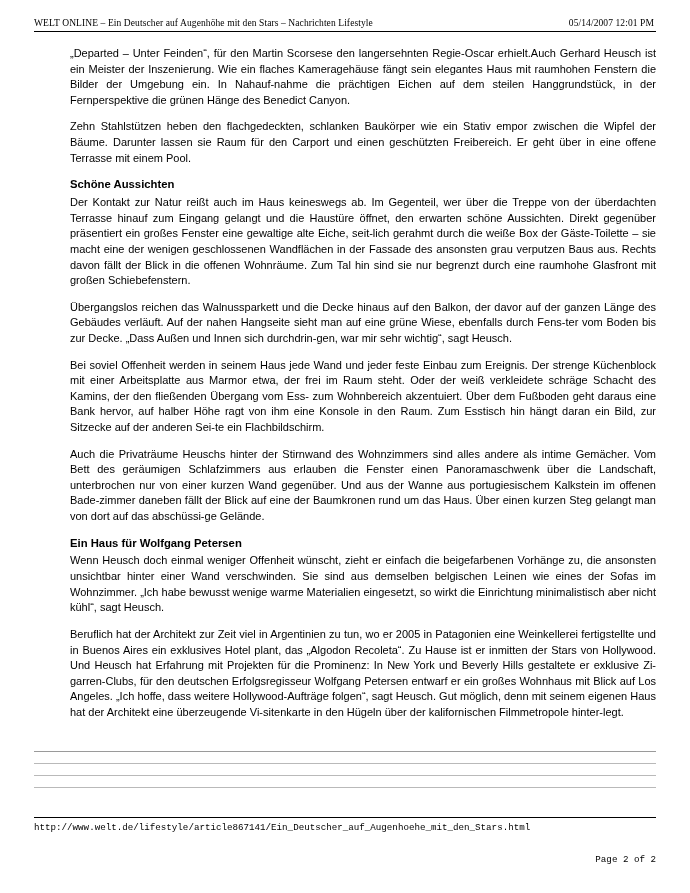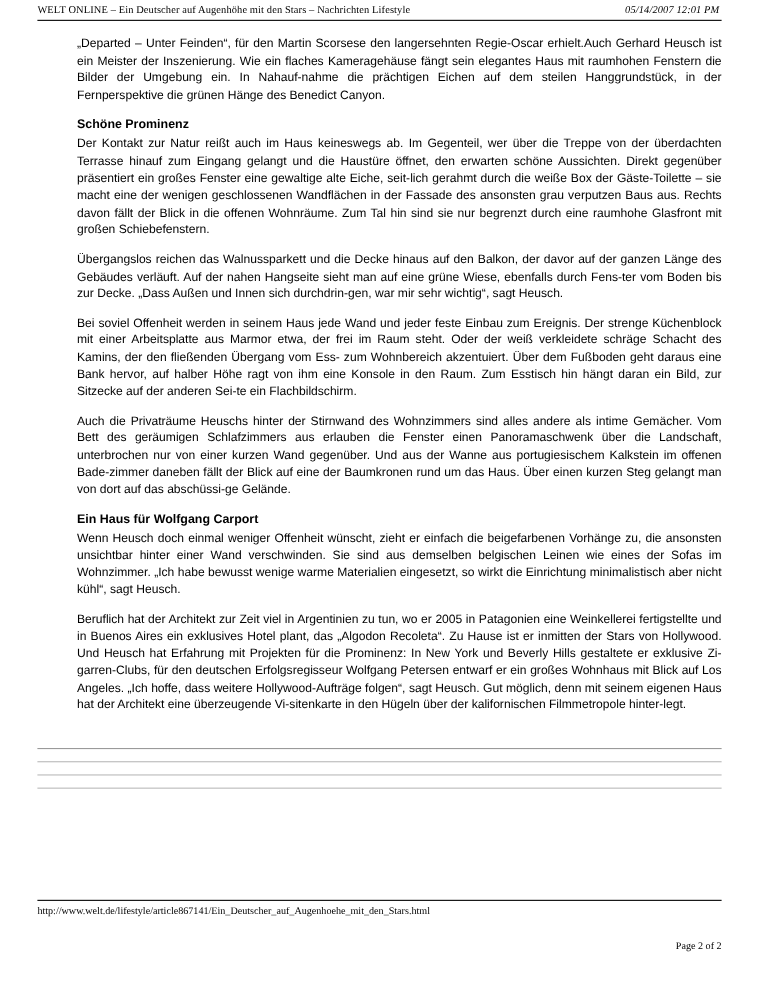--- a/index.html
+++ b/index.html
@@ -22,33 +22,32 @@
     box-sizing: border-box;
     padding: 0 34px;
   }
   
   .page-header {
     display: flex;
     justify-content: space-between;
     align-items: flex-end;
     font-family: "Liberation Serif", serif;
     font-size: 9.5px;
-    padding-top: 5px;
+    padding-top: 18px;
     padding-bottom: 3px;
     border-bottom: 1px solid #000;
     letter-spacing: 0.01em;
   }
   .page-header .hdr-title {
     white-space: nowrap;
     overflow: hidden;
   }
   .page-header .hdr-date {
     white-space: nowrap;
     padding-right: 2px;
-    font-style: italic;
   }
   
   .article {
     padding-top: 14px;
     font-size: 11.2px;
     line-height: 1.42;
     text-align: justify;
     margin-left: 36px;
   }
   .article p {
@@ -81,21 +80,21 @@
   }
   
   .page-footer {
     position: absolute;
     left: 34px;
     right: 34px;
     bottom: 28px;
     display: flex;
     justify-content: space-between;
     align-items: flex-start;
-    font-family: Liberation Serif, serif;
+    font-family: Liberation Mono, monospace;
     font-size: 9.2px;
     border-top: 1px solid #000;
     padding-top: 4px;
   }
   .page-footer .url {
     color: #000;
     text-decoration: none;
     white-space: nowrap;
   }
   .page-footer .pageno {
@@ -108,26 +107,27 @@
 
 <div class="page">
 
   <div class="page-header">
     <div class="hdr-title">WELT ONLINE – Ein Deutscher auf Augenhöhe mit den Stars – Nachrichten Lifestyle</div>
     <div class="hdr-date">05/14/2007 12:01 PM</div>
   </div>
 
   <div class="article">
     <p>„Departed – Unter Feinden“, für den Martin Scorsese den langersehnten Regie-Oscar erhielt.Auch Gerhard Heusch ist ein Meister der Inszenierung. Wie ein flaches Kameragehäuse fängt sein elegantes Haus mit raumhohen Fenstern die Bilder der Umgebung ein. In Nahauf-nahme die prächtigen Eichen auf dem steilen Hanggrundstück, in der Fernperspektive die grünen Hänge des Benedict Canyon.</p>
-    <h2>Schöne Prominenz</h2>
+    <p>Zehn Stahlstützen heben den flachgedeckten, schlanken Baukörper wie ein Stativ empor zwischen die Wipfel der Bäume. Darunter lassen sie Raum für den Carport und einen geschützten Freibereich. Er geht über in eine offene Terrasse mit einem Pool.</p>
+    <h2>Schöne Aussichten</h2>
     <p>Der Kontakt zur Natur reißt auch im Haus keineswegs ab. Im Gegenteil, wer über die Treppe von der überdachten Terrasse hinauf zum Eingang gelangt und die Haustüre öffnet, den erwarten schöne Aussichten. Direkt gegenüber präsentiert ein großes Fenster eine gewaltige alte Eiche, seit-lich gerahmt durch die weiße Box der Gäste-Toilette – sie macht eine der wenigen geschlossenen Wandflächen in der Fassade des ansonsten grau verputzen Baus aus. Rechts davon fällt der Blick in die offenen Wohnräume. Zum Tal hin sind sie nur begrenzt durch eine raumhohe Glasfront mit großen Schiebefenstern.</p>
     <p>Übergangslos reichen das Walnussparkett und die Decke hinaus auf den Balkon, der davor auf der ganzen Länge des Gebäudes verläuft. Auf der nahen Hangseite sieht man auf eine grüne Wiese, ebenfalls durch Fens-ter vom Boden bis zur Decke. „Dass Außen und Innen sich durchdrin-gen, war mir sehr wichtig“, sagt Heusch.</p>
     <p>Bei soviel Offenheit werden in seinem Haus jede Wand und jeder feste Einbau zum Ereignis. Der strenge Küchenblock mit einer Arbeitsplatte aus Marmor etwa, der frei im Raum steht. Oder der weiß verkleidete schräge Schacht des Kamins, der den fließenden Übergang vom Ess- zum Wohnbereich akzentuiert. Über dem Fußboden geht daraus eine Bank hervor, auf halber Höhe ragt von ihm eine Konsole in den Raum. Zum Esstisch hin hängt daran ein Bild, zur Sitzecke auf der anderen Sei-te ein Flachbildschirm.</p>
     <p>Auch die Privaträume Heuschs hinter der Stirnwand des Wohnzimmers sind alles andere als intime Gemächer. Vom Bett des geräumigen Schlafzimmers aus erlauben die Fenster einen Panoramaschwenk über die Landschaft, unterbrochen nur von einer kurzen Wand gegenüber. Und aus der Wanne aus portugiesischem Kalkstein im offenen Bade-zimmer daneben fällt der Blick auf eine der Baumkronen rund um das Haus. Über einen kurzen Steg gelangt man von dort auf das abschüssi-ge Gelände.</p>
-    <h2>Ein Haus für Wolfgang Carport</h2>
+    <h2>Ein Haus für Wolfgang Petersen</h2>
     <p>Wenn Heusch doch einmal weniger Offenheit wünscht, zieht er einfach die beigefarbenen Vorhänge zu, die ansonsten unsichtbar hinter einer Wand verschwinden. Sie sind aus demselben belgischen Leinen wie eines der Sofas im Wohnzimmer. „Ich habe bewusst wenige warme Materialien eingesetzt, so wirkt die Einrichtung minimalistisch aber nicht kühl“, sagt Heusch.</p>
     <p>Beruflich hat der Architekt zur Zeit viel in Argentinien zu tun, wo er 2005 in Patagonien eine Weinkellerei fertigstellte und in Buenos Aires ein exklusives Hotel plant, das „Algodon Recoleta“. Zu Hause ist er inmitten der Stars von Hollywood. Und Heusch hat Erfahrung mit Projekten für die Prominenz: In New York und Beverly Hills gestaltete er exklusive Zi-garren-Clubs, für den deutschen Erfolgsregisseur Wolfgang Petersen entwarf er ein großes Wohnhaus mit Blick auf Los Angeles. „Ich hoffe, dass weitere Hollywood-Aufträge folgen“, sagt Heusch. Gut möglich, denn mit seinem eigenen Haus hat der Architekt eine überzeugende Vi-sitenkarte in den Hügeln über der kalifornischen Filmmetropole hinter-legt.</p>
   </div>
 
   <div class="rules">
     <div class="rule first"></div>
     <div class="rule"></div>
     <div class="rule"></div>
     <div class="rule"></div>
   </div>

